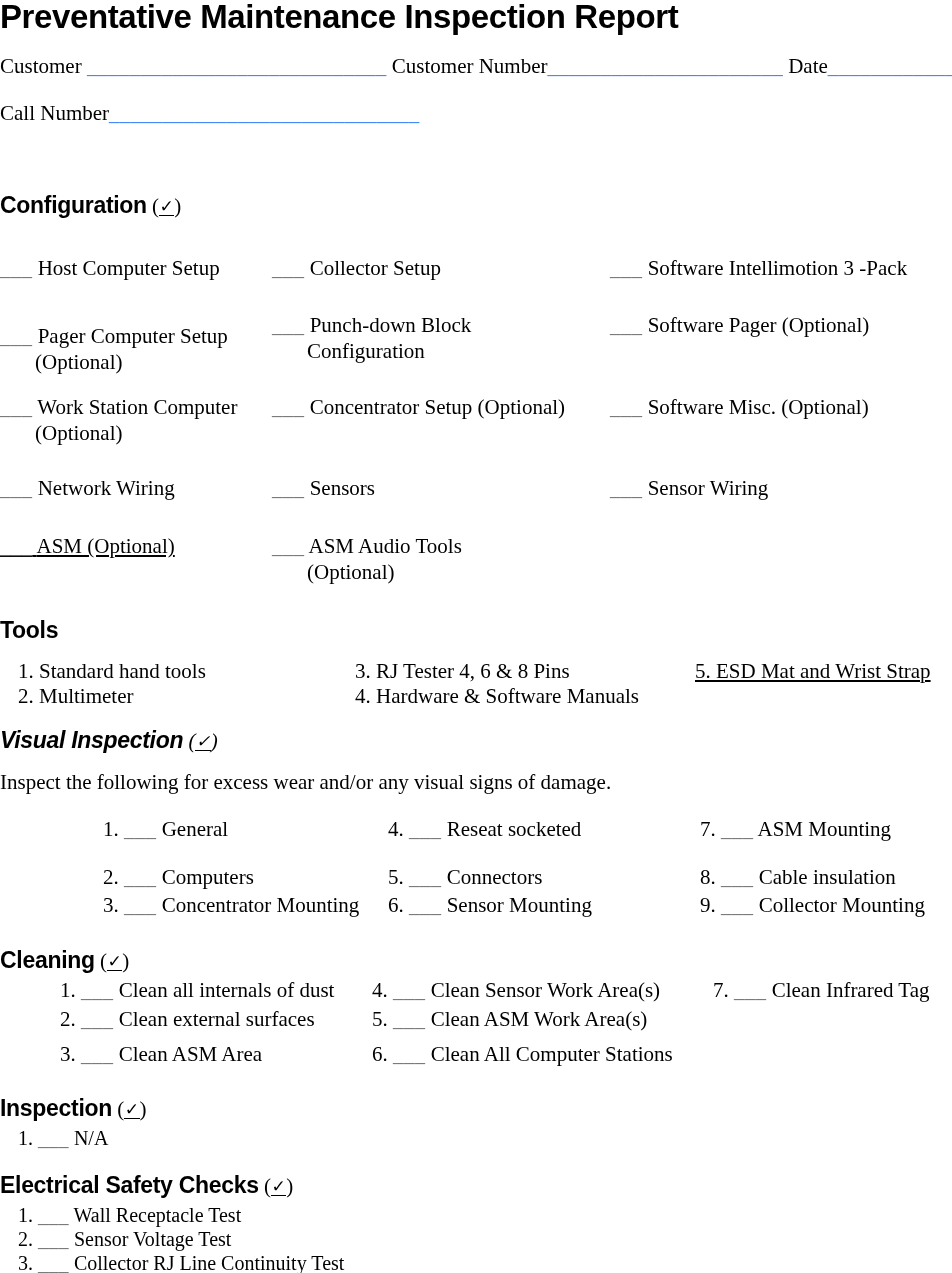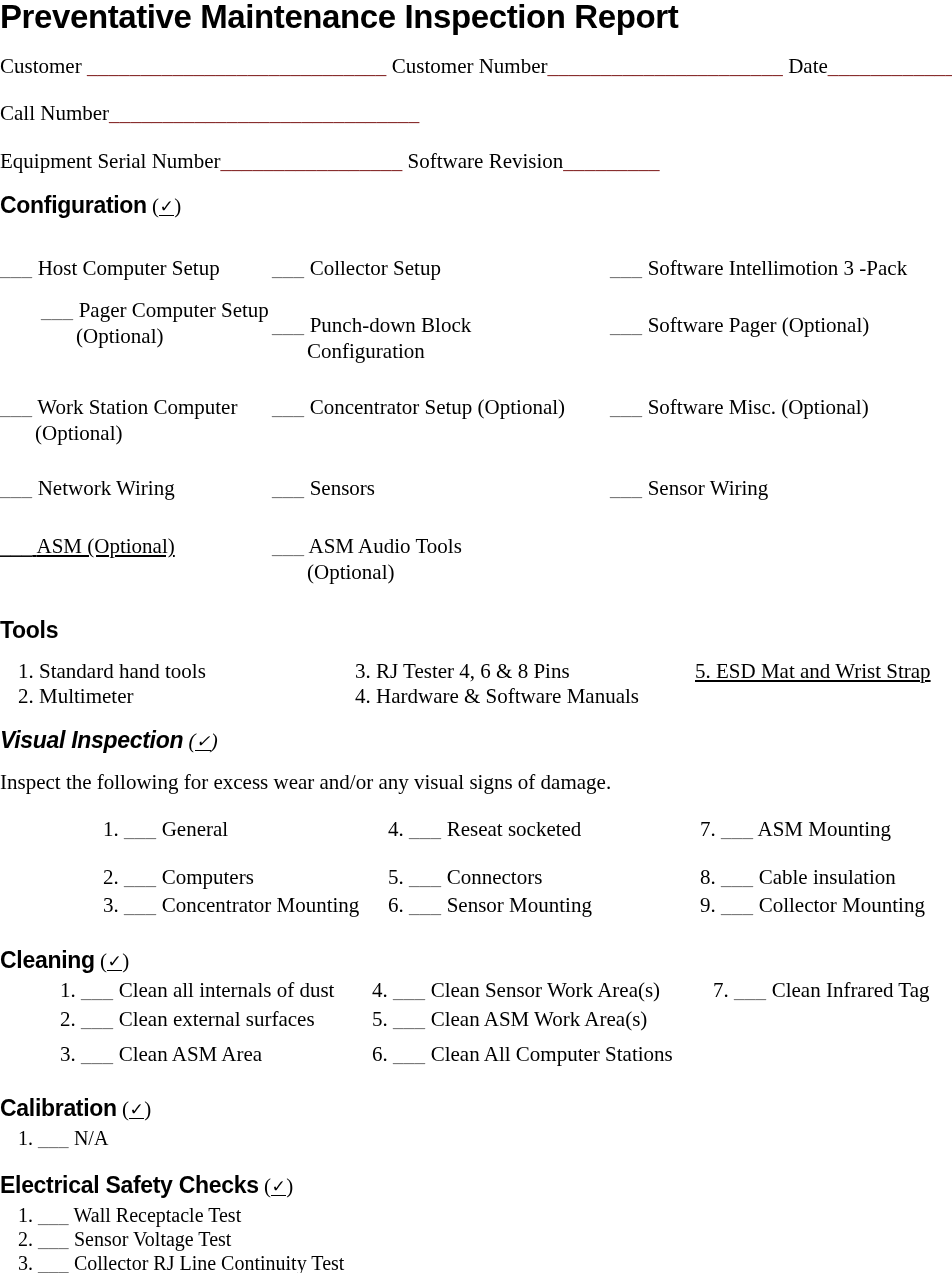--- a/index.html
+++ b/index.html
@@ -64,21 +64,21 @@
 
   
   .hdr-line {
     position: absolute;
     left: 0;
     font-size: 21px;
     line-height: 24px;
     white-space: nowrap;
   }
   .ul {
-    color: #7f1d1d;
+    color: #3b82f6;
     letter-spacing: 0.2px;
   }
 
   
   .txt {
     position: absolute;
     font-size: 21px;
     line-height: 25px;
     white-space: nowrap;
   }
@@ -121,34 +121,30 @@
     <span>Customer</span>
     <span class="ul">____________________________</span>
     <span>Customer Number</span><span class="ul">______________________</span>
     <span>Date</span><span class="ul">____________</span>
   </div>
 
   <div class="hdr-line" style="top:101px;">
     <span>Call Number</span><span class="ul">_____________________________</span>
   </div>
 
-  <div class="hdr-line" style="top:149px;">
-    <span>Equipment Serial Number</span><span class="ul">_________________</span>
-    <span>Software Revision</span><span class="ul">_________</span>
-  </div>
 
   <div class="sec-head" style="top:192px;">
     <span>Configuration</span><span class="chk-wrap">&nbsp;(<span class="chk">✓</span>)</span>
   </div>
 
   <div id="config-grid">
       <div class="cfg-item" style="left: 0px; top: 256px;"><span class="blank">___</span> <span>Host Computer Setup</span></div>
       <div class="cfg-item" style="left: 272px; top: 256px;"><span class="blank">___</span> <span>Collector Setup</span></div>
       <div class="cfg-item" style="left: 610px; top: 256px;"><span class="blank">___</span> <span>Software Intellimotion 3 -Pack</span></div>
-      <div class="cfg-item" style="left: 0px; top: 298px; padding-left: 41px;"><span class="blank">___</span> <span>Pager Computer Setup</span><span class="lbl2">(Optional)</span></div>
+      <div class="cfg-item" style="left: 0px; top: 324px;"><span class="blank">___</span> <span>Pager Computer Setup</span><span class="lbl2">(Optional)</span></div>
       <div class="cfg-item" style="left: 272px; top: 313px;"><span class="blank">___</span> <span>Punch-down Block</span><span class="lbl2">Configuration</span></div>
       <div class="cfg-item" style="left: 610px; top: 313px;"><span class="blank">___</span> <span>Software Pager (Optional)</span></div>
       <div class="cfg-item" style="left: 0px; top: 395px;"><span class="blank">___</span> <span>Work Station Computer</span><span class="lbl2">(Optional)</span></div>
       <div class="cfg-item" style="left: 272px; top: 395px;"><span class="blank">___</span> <span>Concentrator Setup (Optional)</span></div>
       <div class="cfg-item" style="left: 610px; top: 395px;"><span class="blank">___</span> <span>Software Misc. (Optional)</span></div>
       <div class="cfg-item" style="left: 0px; top: 476px;"><span class="blank">___</span> <span>Network Wiring</span></div>
       <div class="cfg-item" style="left: 272px; top: 476px;"><span class="blank">___</span> <span>Sensors</span></div>
       <div class="cfg-item" style="left: 610px; top: 476px;"><span class="blank">___</span> <span>Sensor Wiring</span></div>
       <div class="cfg-item" style="left: 0px; top: 534px; text-decoration: underline;"><span class="blank">___</span> <span>ASM (Optional)</span></div>
       <div class="cfg-item" style="left: 272px; top: 534px;"><span class="blank">___</span> <span>ASM Audio Tools</span><span class="lbl2">(Optional)</span></div>
@@ -192,21 +188,21 @@
       <div class="num-row" style="left: 60px; top: 978px;"><span>1.</span> <span class="blank">___</span> <span>Clean all internals of dust</span></div>
       <div class="num-row" style="left: 60px; top: 1007px;"><span>2.</span> <span class="blank">___</span> <span>Clean external surfaces</span></div>
       <div class="num-row" style="left: 60px; top: 1042px;"><span>3.</span> <span class="blank">___</span> <span>Clean ASM Area</span></div>
       <div class="num-row" style="left: 372px; top: 978px;"><span>4.</span> <span class="blank">___</span> <span>Clean Sensor Work Area(s)</span></div>
       <div class="num-row" style="left: 372px; top: 1007px;"><span>5.</span> <span class="blank">___</span> <span>Clean ASM Work Area(s)</span></div>
       <div class="num-row" style="left: 372px; top: 1042px;"><span>6.</span> <span class="blank">___</span> <span>Clean All Computer Stations</span></div>
       <div class="num-row" style="left: 713px; top: 978px;"><span>7.</span> <span class="blank">___</span> <span>Clean Infrared Tag</span></div>
     </div>
 
   <div class="sec-head" style="top:1095px;">
-    <span>Calibration</span><span class="chk-wrap">&nbsp;(<span class="chk">✓</span>)</span>
+    <span>Inspection</span><span class="chk-wrap">&nbsp;(<span class="chk">✓</span>)</span>
   </div>
 
   <div id="calibration-list">
       <div class="num-row" style="left: 18px; top: 1126px; font-size: 20px;"><span>1.</span> <span class="blank">___</span> <span>N/A</span></div>
     </div>
 
   <div class="sec-head" style="top:1172px;">
     <span>Electrical Safety Checks</span><span class="chk-wrap">&nbsp;(<span class="chk">✓</span>)</span>
   </div>
 

